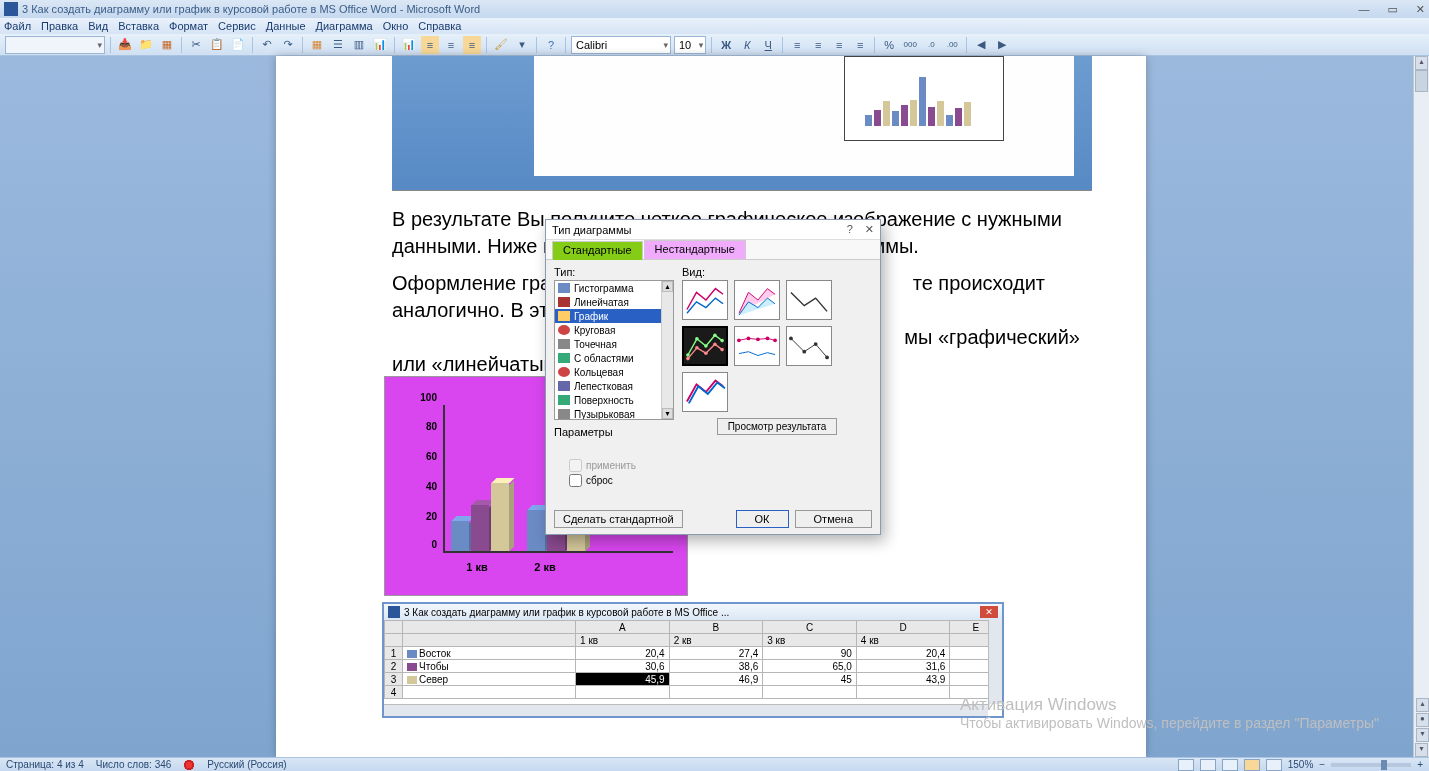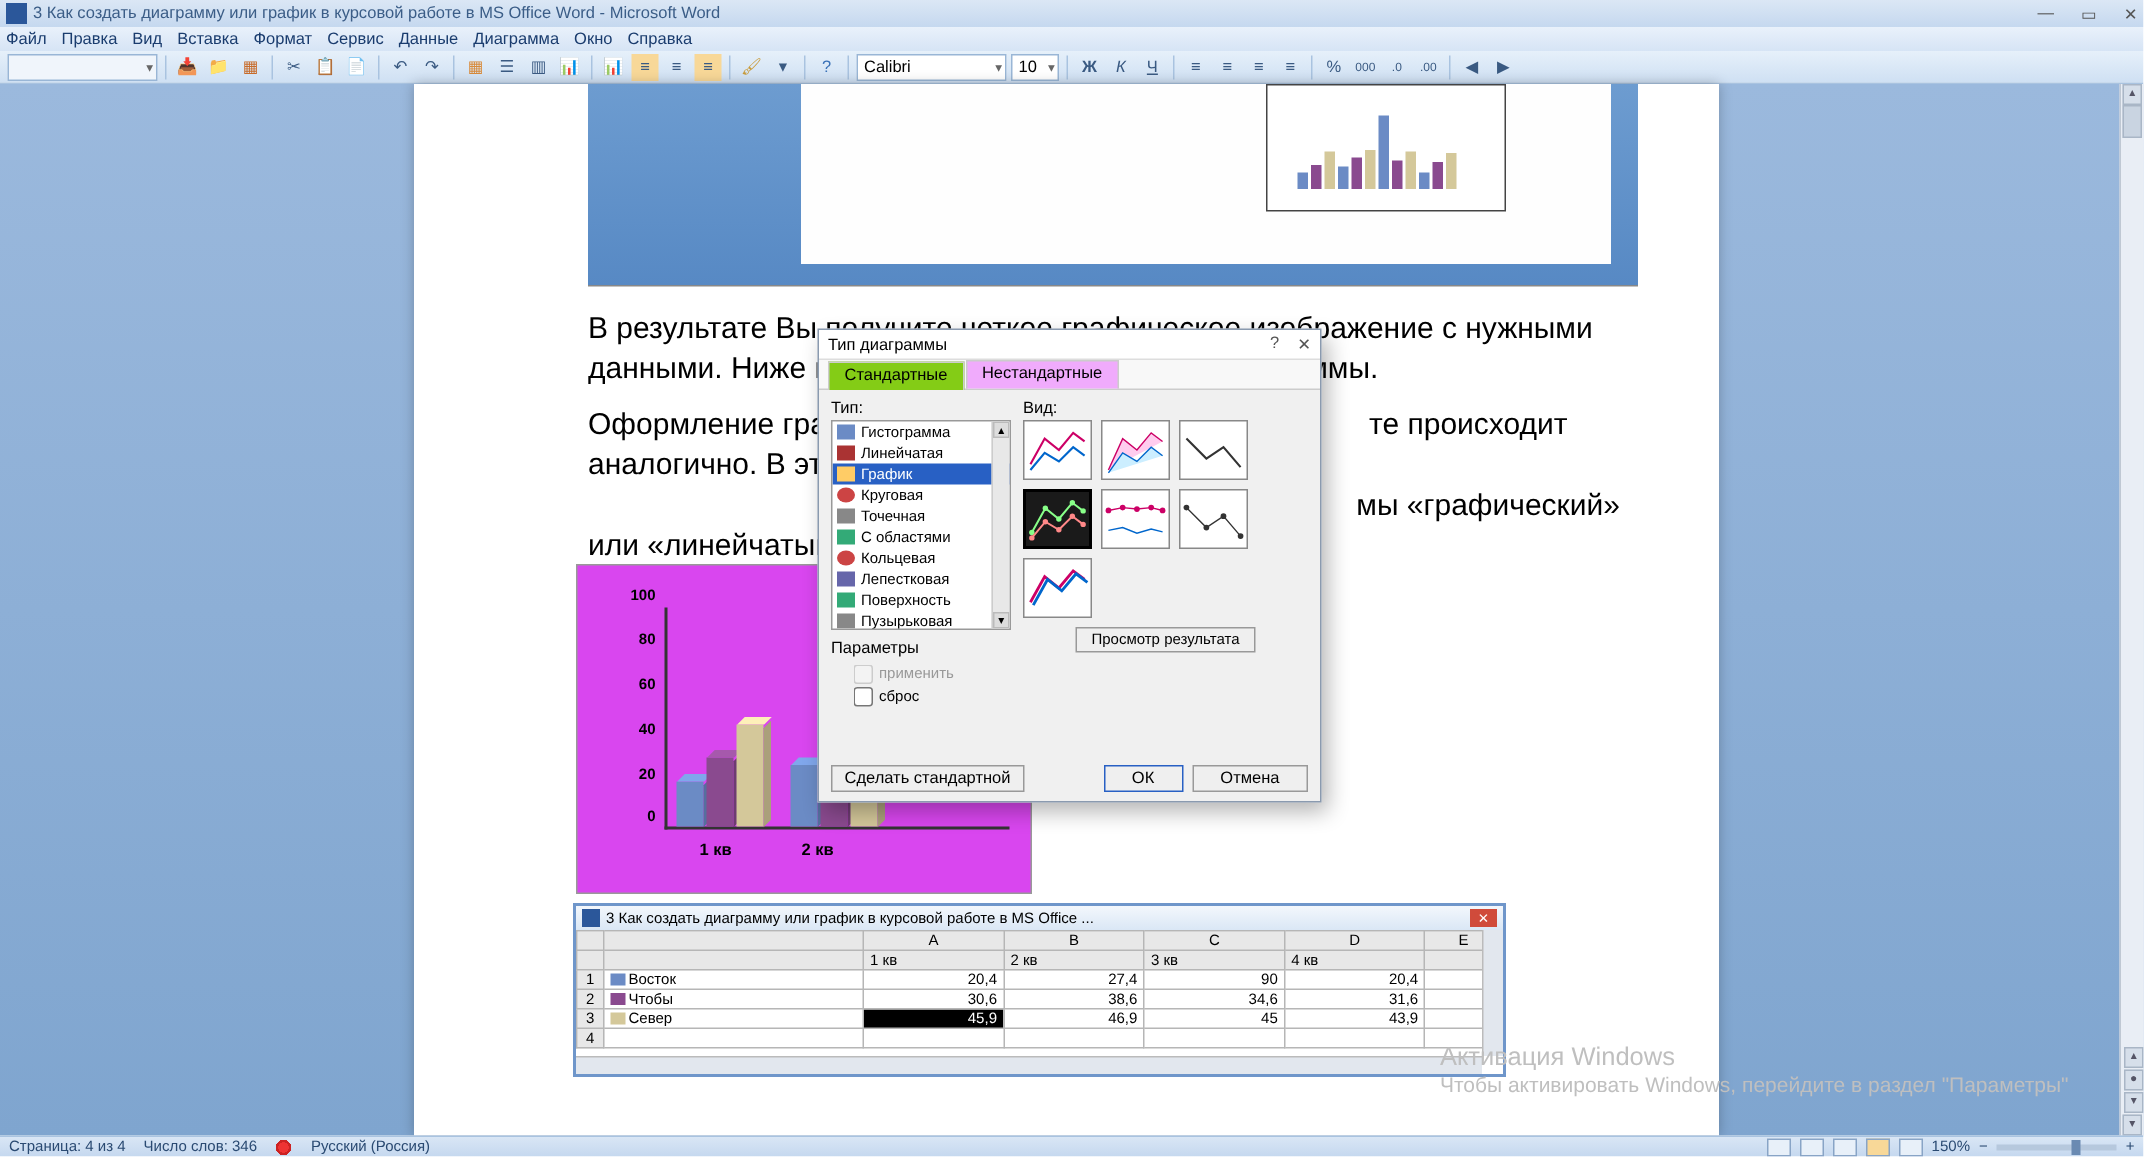--- a/index.html
+++ b/index.html
@@ -82,21 +82,21 @@
 .dialog .lbl { font-size: 11px; margin-bottom: 2px; text-decoration: underline; text-decoration-color: transparent; }
 .dialog .type-list { border: 1px solid #999; background: #fff; height: 140px; overflow: hidden; position: relative; }
 .dialog .type-list .li { display: flex; align-items: center; gap: 4px; padding: 0 3px; height: 14px; font-size: 10px; cursor: default; }
 .dialog .type-list .li.sel { background: #2860c4; color: #fff; }
 .dialog .type-list .li .ic { width: 12px; height: 10px; background: #888; }
 .dialog .type-list .list-sb { position: absolute; right: 0; top: 0; bottom: 0; width: 12px; background: #e8e8e8; border-left: 1px solid #ccc; }
 .dialog .type-list .list-sb .a { height: 11px; text-align: center; font-size: 8px; background: #ddd; border: 1px solid #bbb; }
 .dialog .type-list .list-sb .track { position: absolute; top: 11px; bottom: 11px; left: 0; right: 0; }
 .dialog .type-list .list-sb .a.bot { position: absolute; bottom: 0; left: 0; right: 0; }
 .dialog .params { margin-top: 6px; font-size: 11px; }
-.dialog .params .grp-lbl { margin-bottom: 4px; }
+.dialog .params .grp-lbl { margin-bottom: 20px; }
 .dialog .params label { display: flex; align-items: center; gap: 4px; margin-left: 15px; height: 15px; font-size: 10px; }
 .dialog .view-grid { display: flex; flex-wrap: wrap; gap: 6px; width: 160px; }
 .dialog .view-cell { width: 46px; height: 40px; border: 1px solid #888; background: #fff; position: relative; cursor: default; }
 .dialog .view-cell.sel { border: 2px solid #000; background: #1a1a1a; }
 .dialog .view-cell svg { width: 100%; height: 100%; }
 .dialog .desc-box { border: 1px solid #bbb; background: #fff; margin-top: 6px; padding: 4px; font-size: 10px; height: 42px; }
 .dialog .preview-btn { display: block; margin: 6px auto 0; padding: 2px 10px; font-size: 10px; background: #efefef; border: 1px solid #999; }
 .dialog .dlg-buttons { position: absolute; bottom: 6px; right: 8px; display: flex; gap: 6px; }
 .dialog .dlg-buttons button, .dialog .std-btn { padding: 2px 18px; font-size: 11px; background: #efefef; border: 1px solid #999; }
 .dialog .dlg-buttons .ok { border: 1px solid #2860c4; }
@@ -306,21 +306,21 @@
               <td>27,4</td>
           <td>90</td>
               <td>20,4</td>
               <td></td>
         </tr>
         <tr>
           <th class="rowhead">2</th>
           <td class="name-cell"><span class="color-chip" style="background:#8a4a8f"></span><span>Чтобы</span></td>
           <td>30,6</td>
               <td>38,6</td>
-          <td>34,6</td>
+          <td>65,0</td>
               <td>31,6</td>
               <td></td>
         </tr>
         <tr>
           <th class="rowhead">3</th>
           <td class="name-cell"><span class="color-chip" style="background:#d4c89a"></span><span>Север</span></td>
           <td class="sel-cell">45,9</td>
               <td>46,9</td>
           <td>45</td>
               <td>43,9</td>

